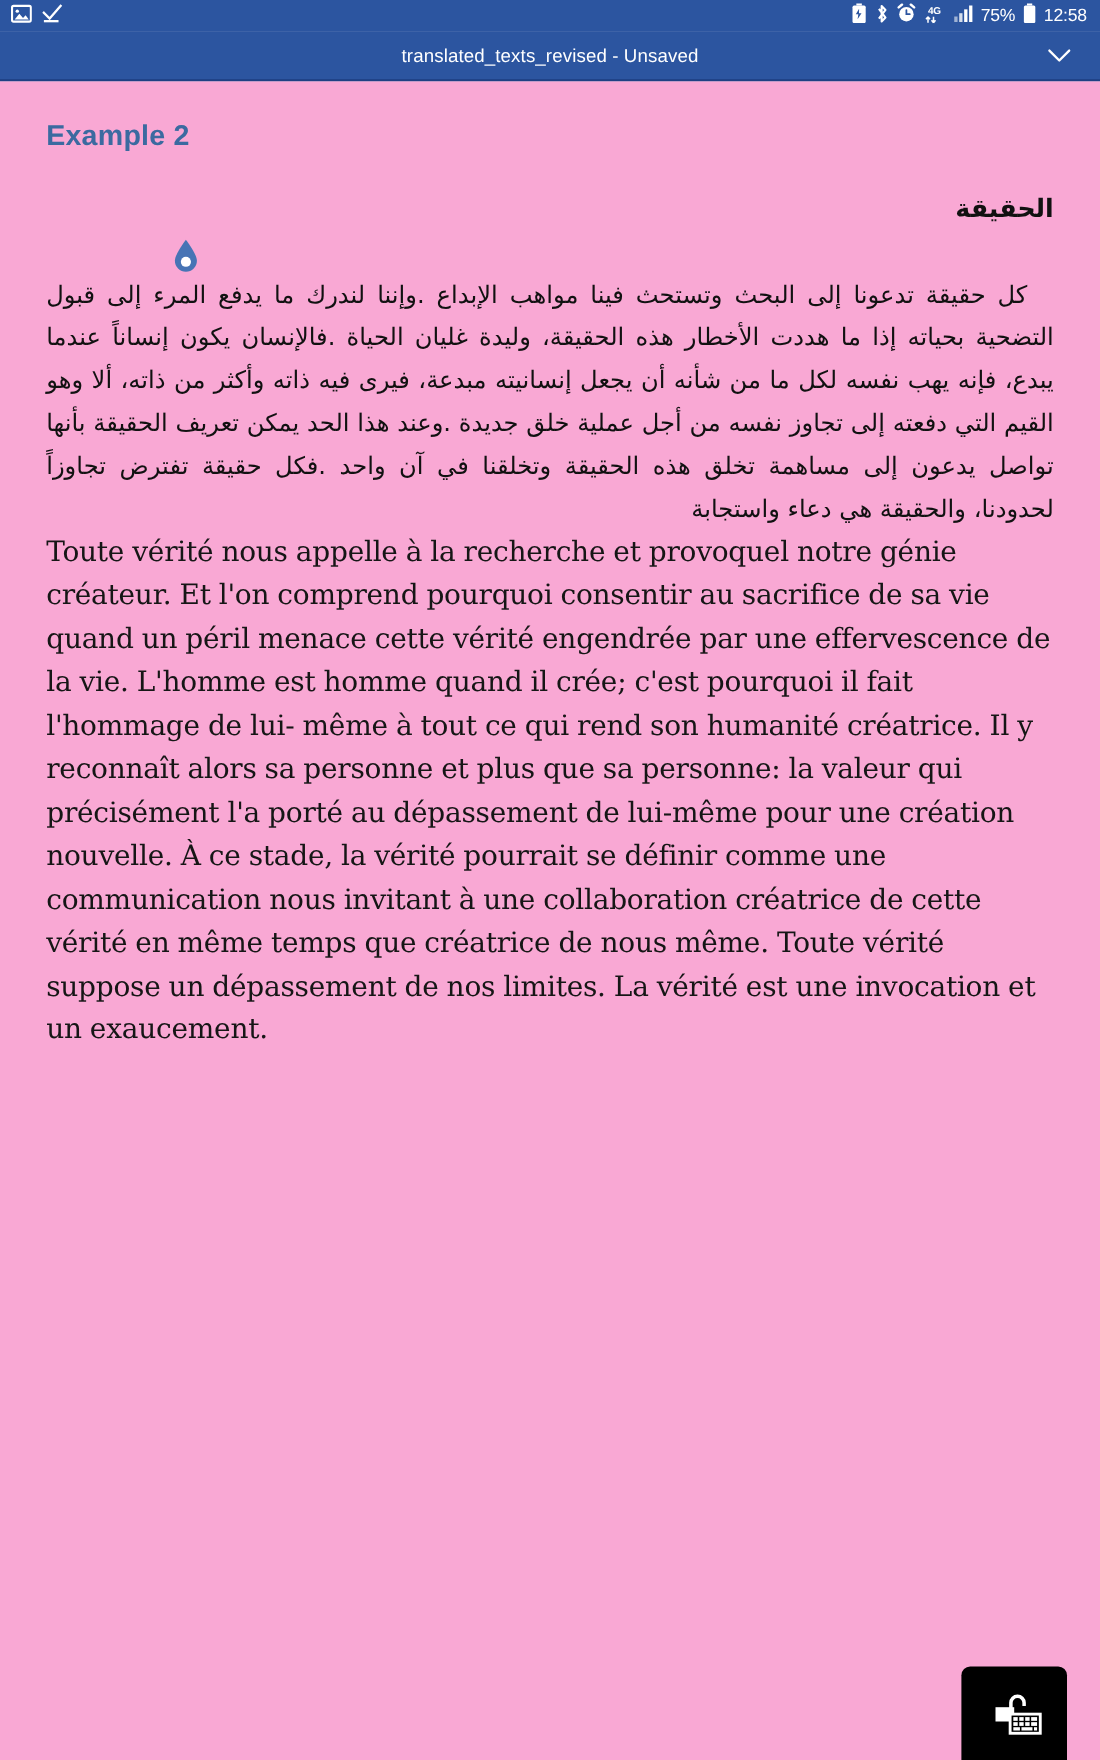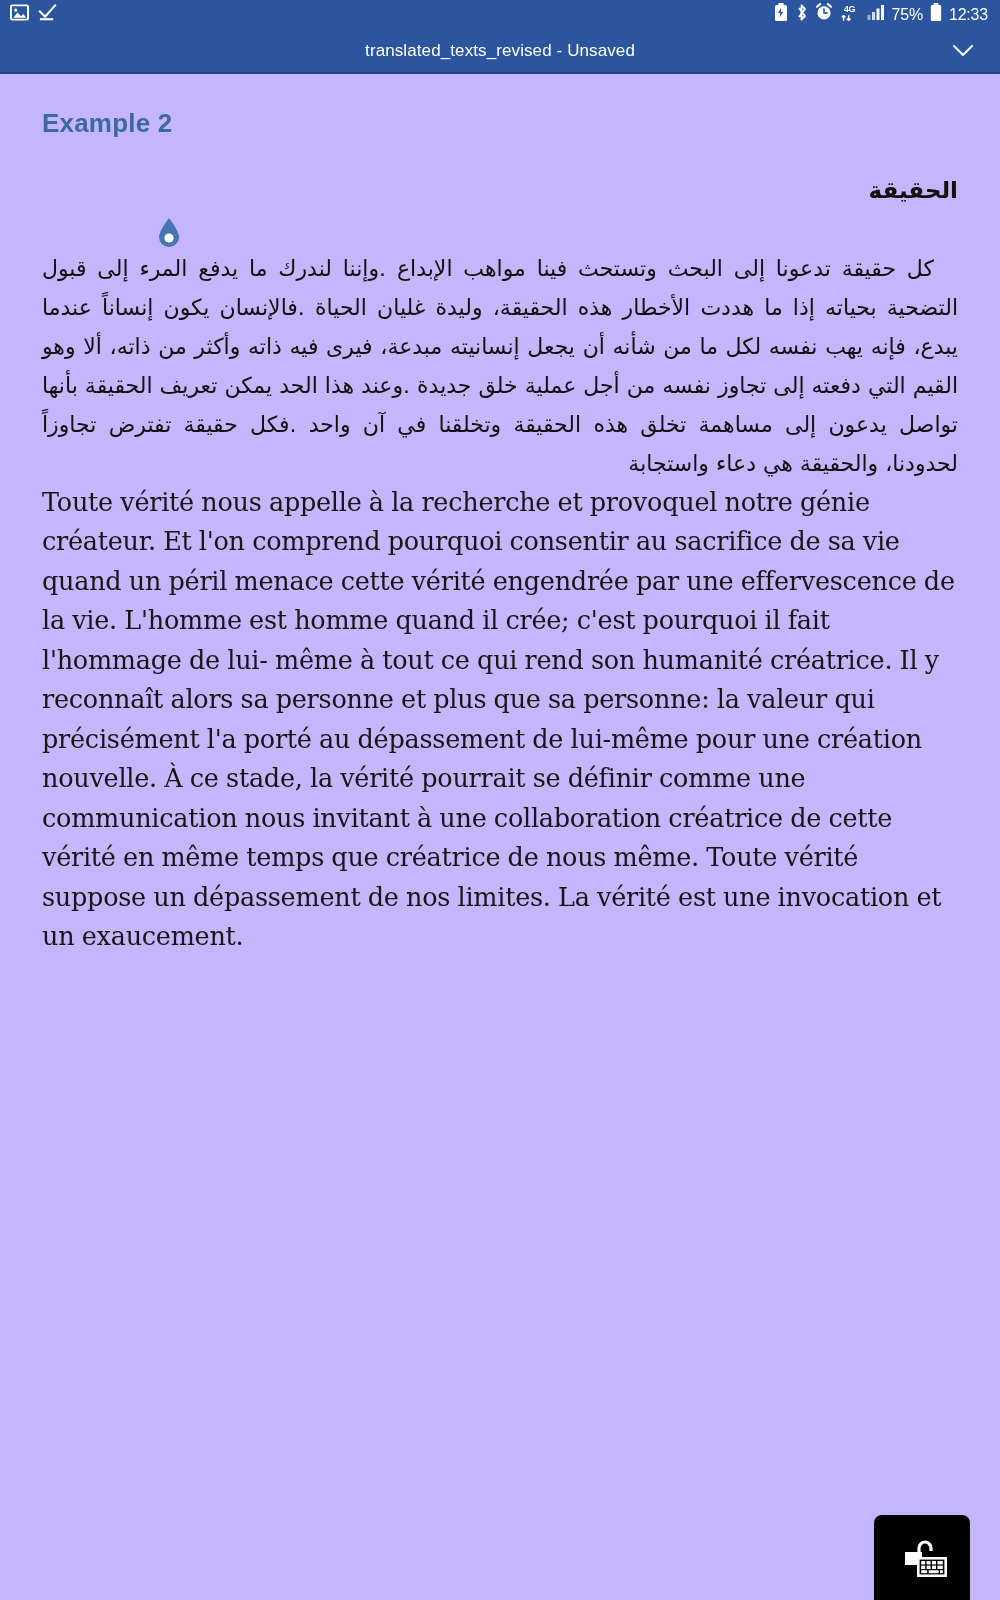--- a/index.html
+++ b/index.html
@@ -58,21 +58,21 @@
     height: 22px;
     display: flex;
     align-items: center;
     justify-content: center;
   }
 
   
   .doc {
     position: relative;
     padding: 0 42px;
-    background: #c4b5fd;
+    background: #f9a8d4;
     height: 1526px;
   }
 
   .example-label {
     color: #3b6aa0;
     font-size: 26px;
     font-weight: bold;
     letter-spacing: 0.2px;
     padding-top: 34px;
   }
@@ -205,21 +205,21 @@
       </svg>
     </span>
     <span class="txt">75%</span>
 
     <span class="sicon">
       <svg width="12" height="18" viewBox="0 0 12 18">
         <rect x="3.6" y="0" width="4.8" height="2" fill="#ffffff"></rect>
         <rect x="0.8" y="2" width="10.4" height="16" rx="1.4" fill="#ffffff"></rect>
       </svg>
     </span>
-    <span class="txt">12:33</span>
+    <span class="txt">12:58</span>
   </div>
 </div>
 
 <div class="title-bar">
   <span class="title-text">translated_texts_revised - Unsaved</span>
   <span class="chevron">
     <svg width="22" height="14" viewBox="0 0 22 14">
       <path d="M2 2 L11 11 L20 2" fill="none" stroke="#ffffff" stroke-width="2.1" stroke-linecap="round" stroke-linejoin="round"></path>
     </svg>
   </span>

